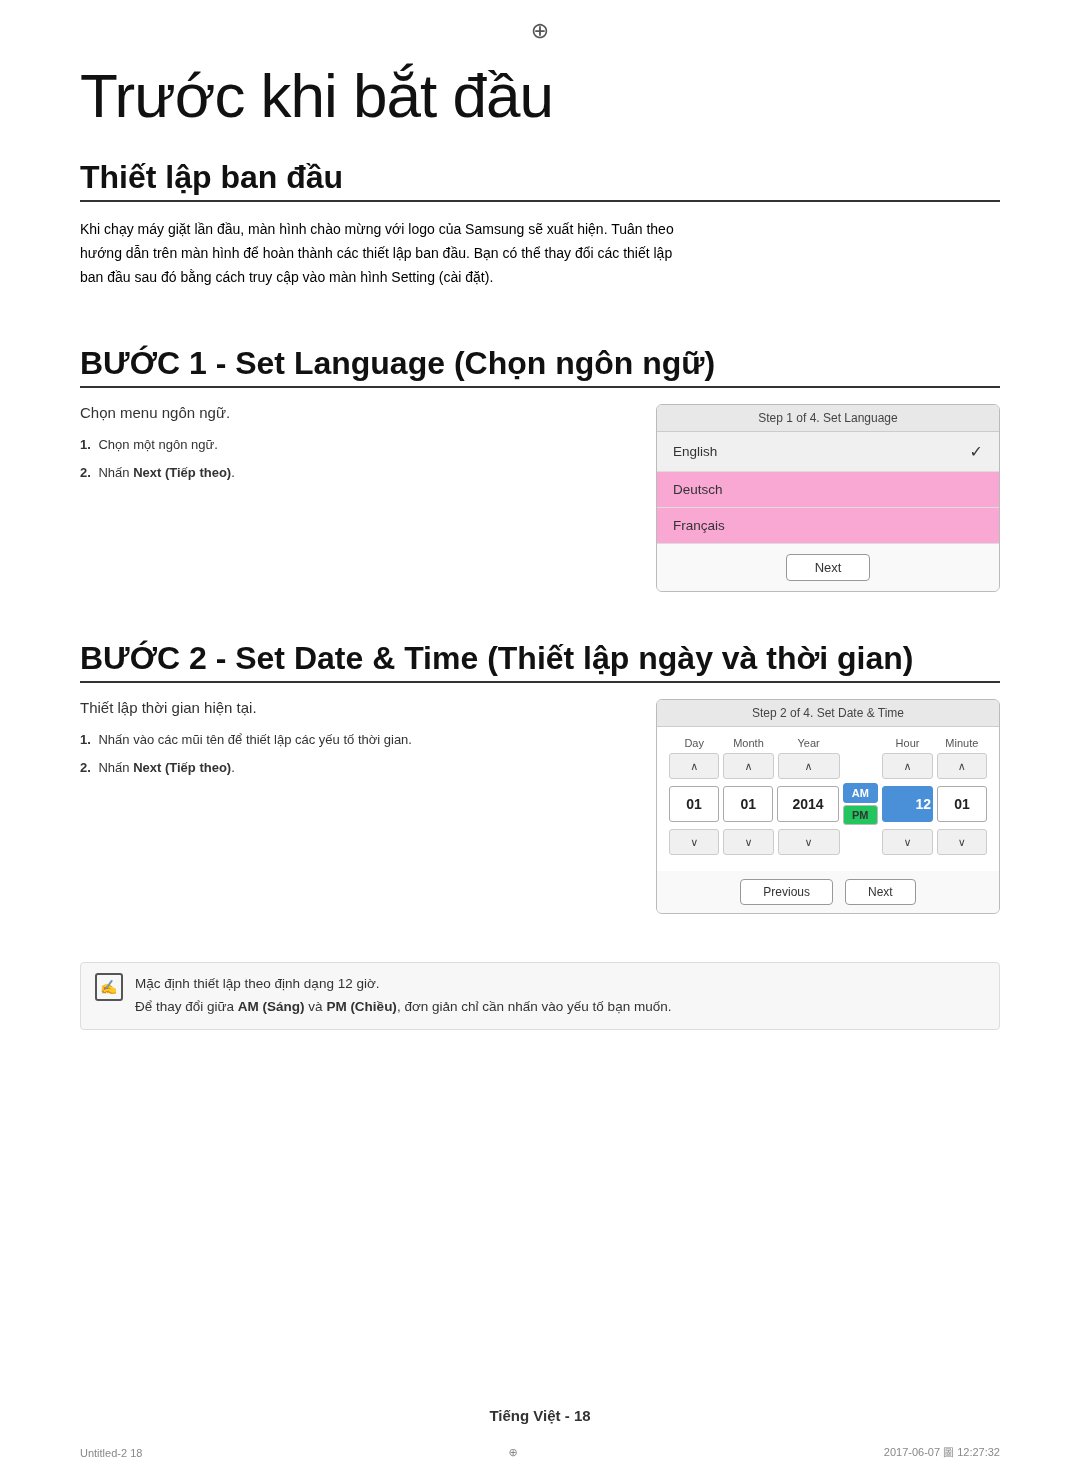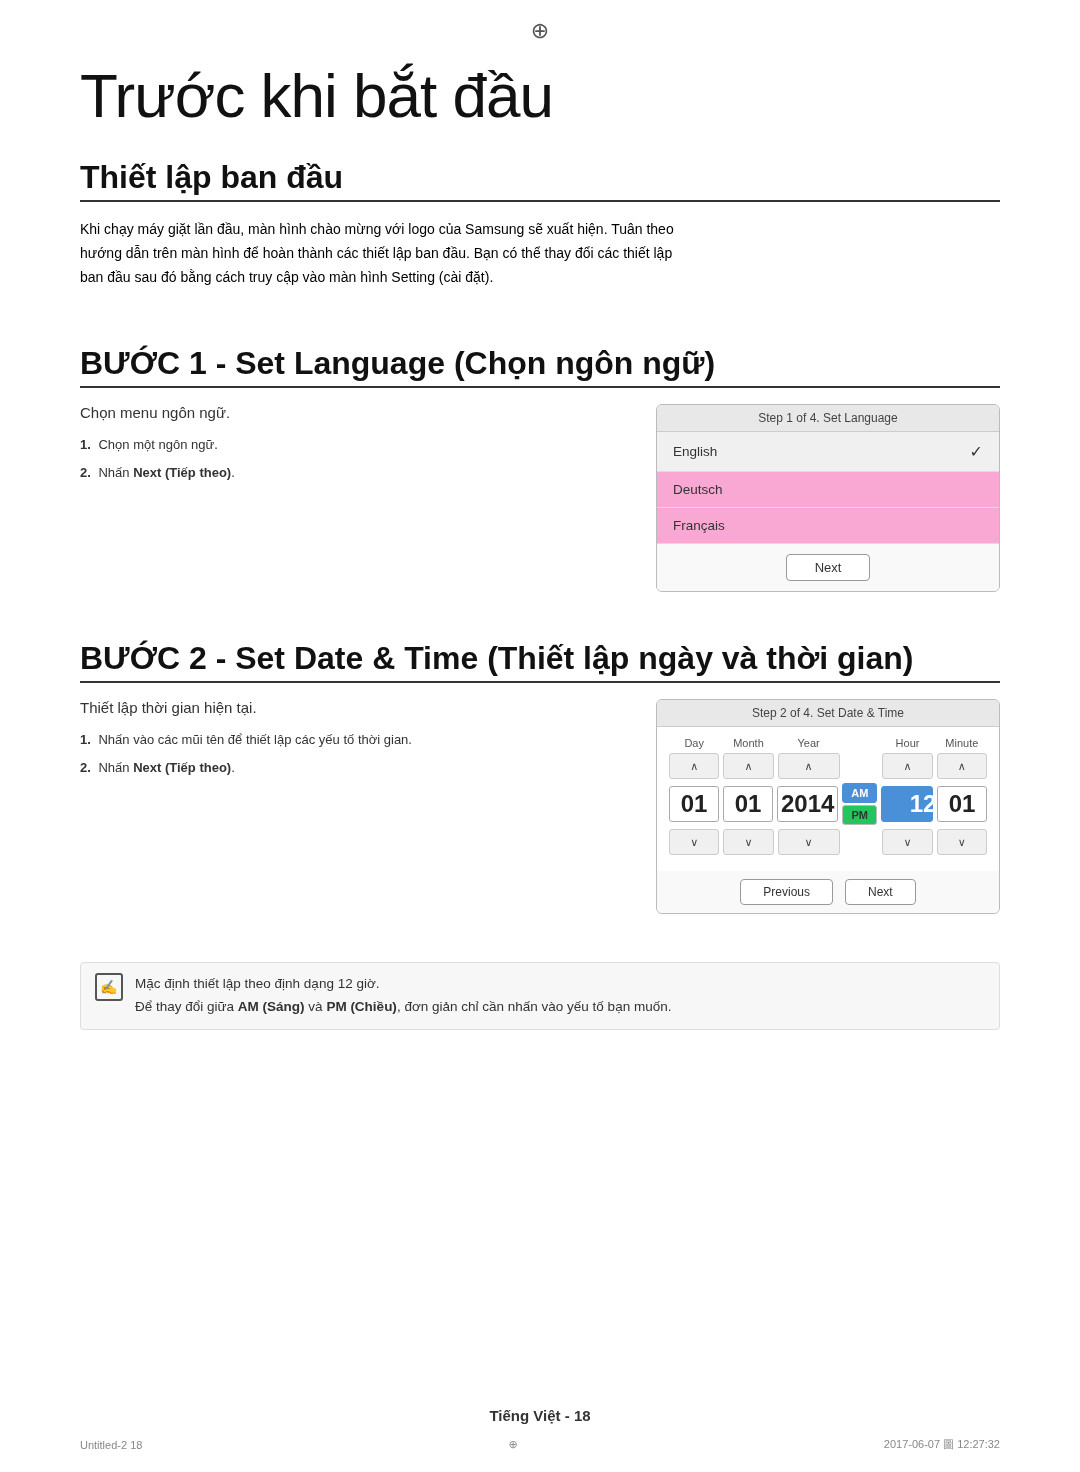--- a/index.html
+++ b/index.html
@@ -199,21 +199,21 @@
     }
 
     .dt-arrow.w52 { width: 52px; height: 26px; }
     .dt-arrow.w64 { width: 64px; height: 26px; }
     .dt-arrow.w52h { width: 52px; height: 26px; }
 
     .dt-value {
       border: 1.5px solid #aaa;
       border-radius: 3px;
       text-align: center;
-      font-size: 24px;
+      font-size: 14px;
       font-weight: bold;
       color: #222;
       display: flex;
       align-items: center;
       justify-content: center;
       background: #fff;
     }
 
     .dt-value.w52 { width: 52px; height: 36px; }
     .dt-value.w64 { width: 64px; height: 36px; }
@@ -303,21 +303,21 @@
       left: 0;
       right: 0;
       text-align: center;
       font-size: 15px;
       font-weight: bold;
       color: #333;
     }
 
     .page-footer-bottom {
       position: absolute;
-      bottom: 20px;
+      bottom: 12px;
       left: 80px;
       right: 80px;
       display: flex;
       justify-content: space-between;
       align-items: center;
       font-size: 11px;
       color: #888;
     }
   </style>
 </head>

